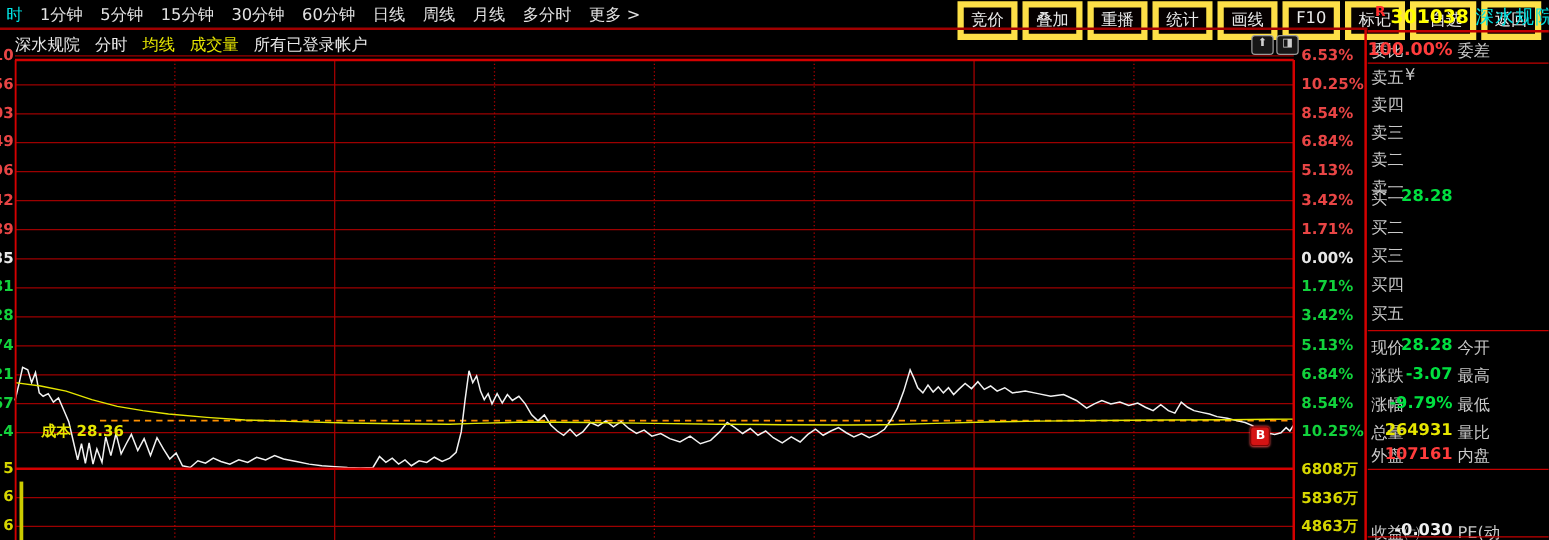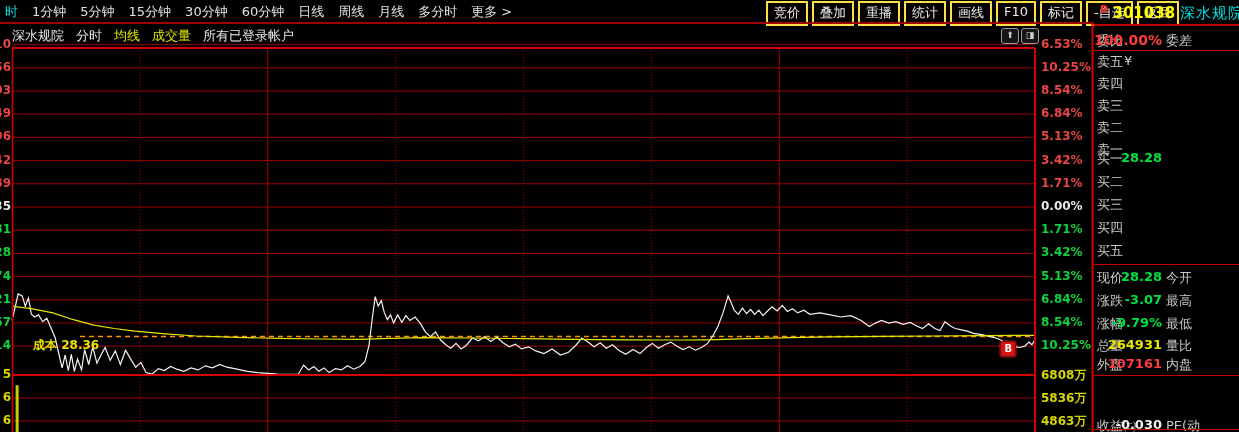--- a/index.html
+++ b/index.html
@@ -5,21 +5,21 @@
   html,body{margin:0;padding:0;background:#000;}
   body{position:relative;width:1239px;height:432px;overflow:hidden;
        font-family:"DejaVu Sans","Liberation Sans",sans-serif;color:#ddd;}
   .abs{position:absolute;}
   
   #topbar{left:0;top:0;width:1239px;height:22px;}
   #menu-left{left:5px;top:3px;display:flex;gap:14px;font-size:13px;white-space:nowrap;}
   #menu-left .mi{color:#e2e2e2;cursor:default;}
   #menu-left .mi.active{color:#00e5e5;}
   #menu-buttons{left:766px;top:1px;display:flex;gap:4px;}
-  #menu-buttons .btn{font-size:13px;color:#eaeaea;border:2px solid #fde047;background:#050000;
+  #menu-buttons .btn{font-size:13px;color:#eaeaea;border:5px solid #fde047;background:#050000;
       padding:1px 6px 2px 6px;white-space:nowrap;}
   #bar-line-left{left:0;top:22px;width:1094px;height:2px;background:#a00000;}
   #bar-line-right{left:1094px;top:24px;width:145px;height:2px;background:#c00000;}
   
   #stock-header{left:1100px;top:3px;width:139px;height:20px;overflow:hidden;white-space:nowrap;}
   #stock-r{color:#ff2a2a;font-weight:bold;font-size:11px;vertical-align:top;}
   #stock-code{color:#ffff00;font-weight:bold;font-size:15px;margin-left:4px;}
   #stock-name{color:#00e0e0;font-size:15px;margin-left:5px;letter-spacing:1px;}
   
   #chart-header{left:12px;top:27px;display:flex;gap:12px;font-size:13px;white-space:nowrap;}

